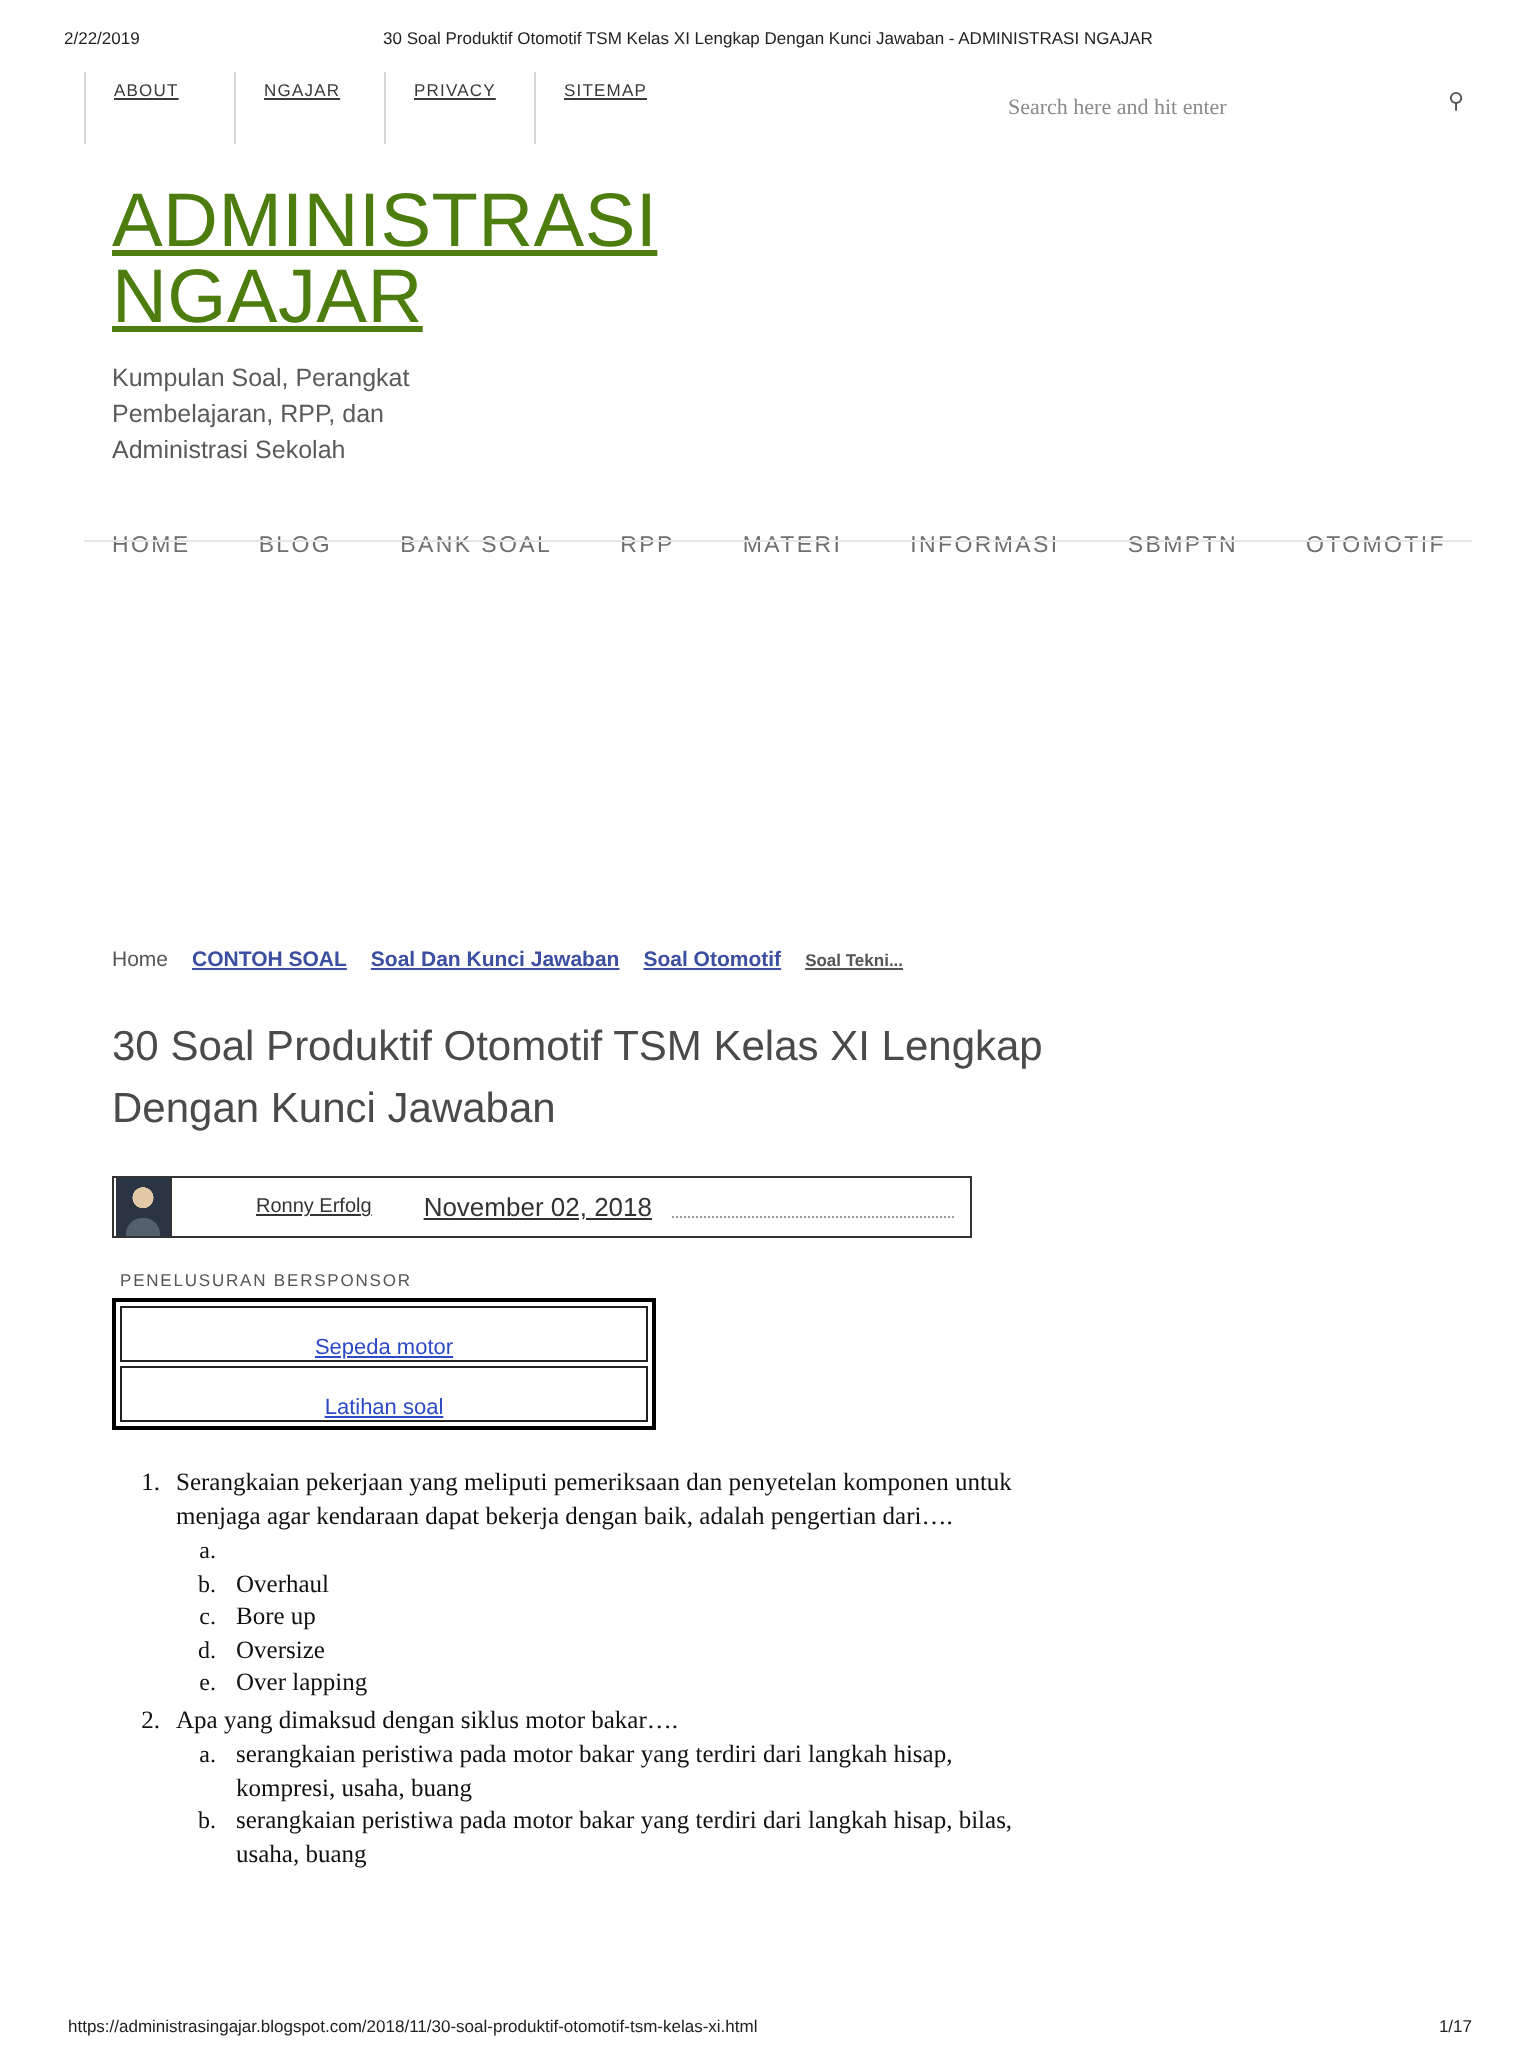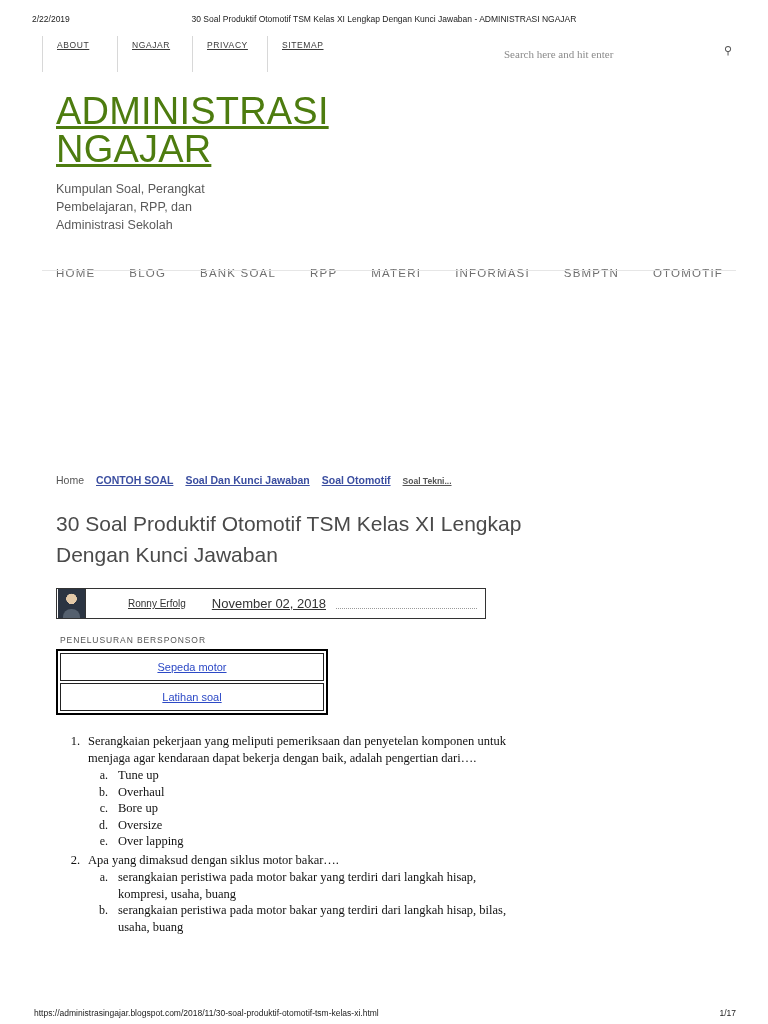--- a/index.html
+++ b/index.html
@@ -275,21 +275,21 @@
   }
   .sponsor .sp-col.right {
     width: 272px;
     margin-right: -108px;
   }
   .sponsor .sp-cell {
     height: 26px;
     border: 1px solid #222;
     margin: 2px;
     display: flex;
-    align-items: center;
+    align-items: flex-end;
     justify-content: center;
   }
   .sponsor .sp-cell span {
     font-size: 11px;
     color: #2c49c6;
     text-decoration: underline;
   }
 
   
   .qlist {
@@ -410,21 +410,20 @@
   <div class="qlist">
 
     <div class="q-item">
       <div class="q-row">
         <div class="q-num">1.</div>
         <div class="q-text">Serangkaian pekerjaan yang meliputi pemeriksaan dan penyetelan komponen untuk menjaga agar kendaraan dapat bekerja dengan baik, adalah pengertian dari….</div>
       </div>
       <div class="opts">
         <div class="opt-row">
           <div class="opt-let">a.</div>
-          <div class="opt-txt">Tune up</div>
         </div>
         <div class="opt-row">
           <div class="opt-let">b.</div>
           <div class="opt-txt">Overhaul</div>
         </div>
         <div class="opt-row">
           <div class="opt-let">c.</div>
           <div class="opt-txt">Bore up</div>
         </div>
         <div class="opt-row">

